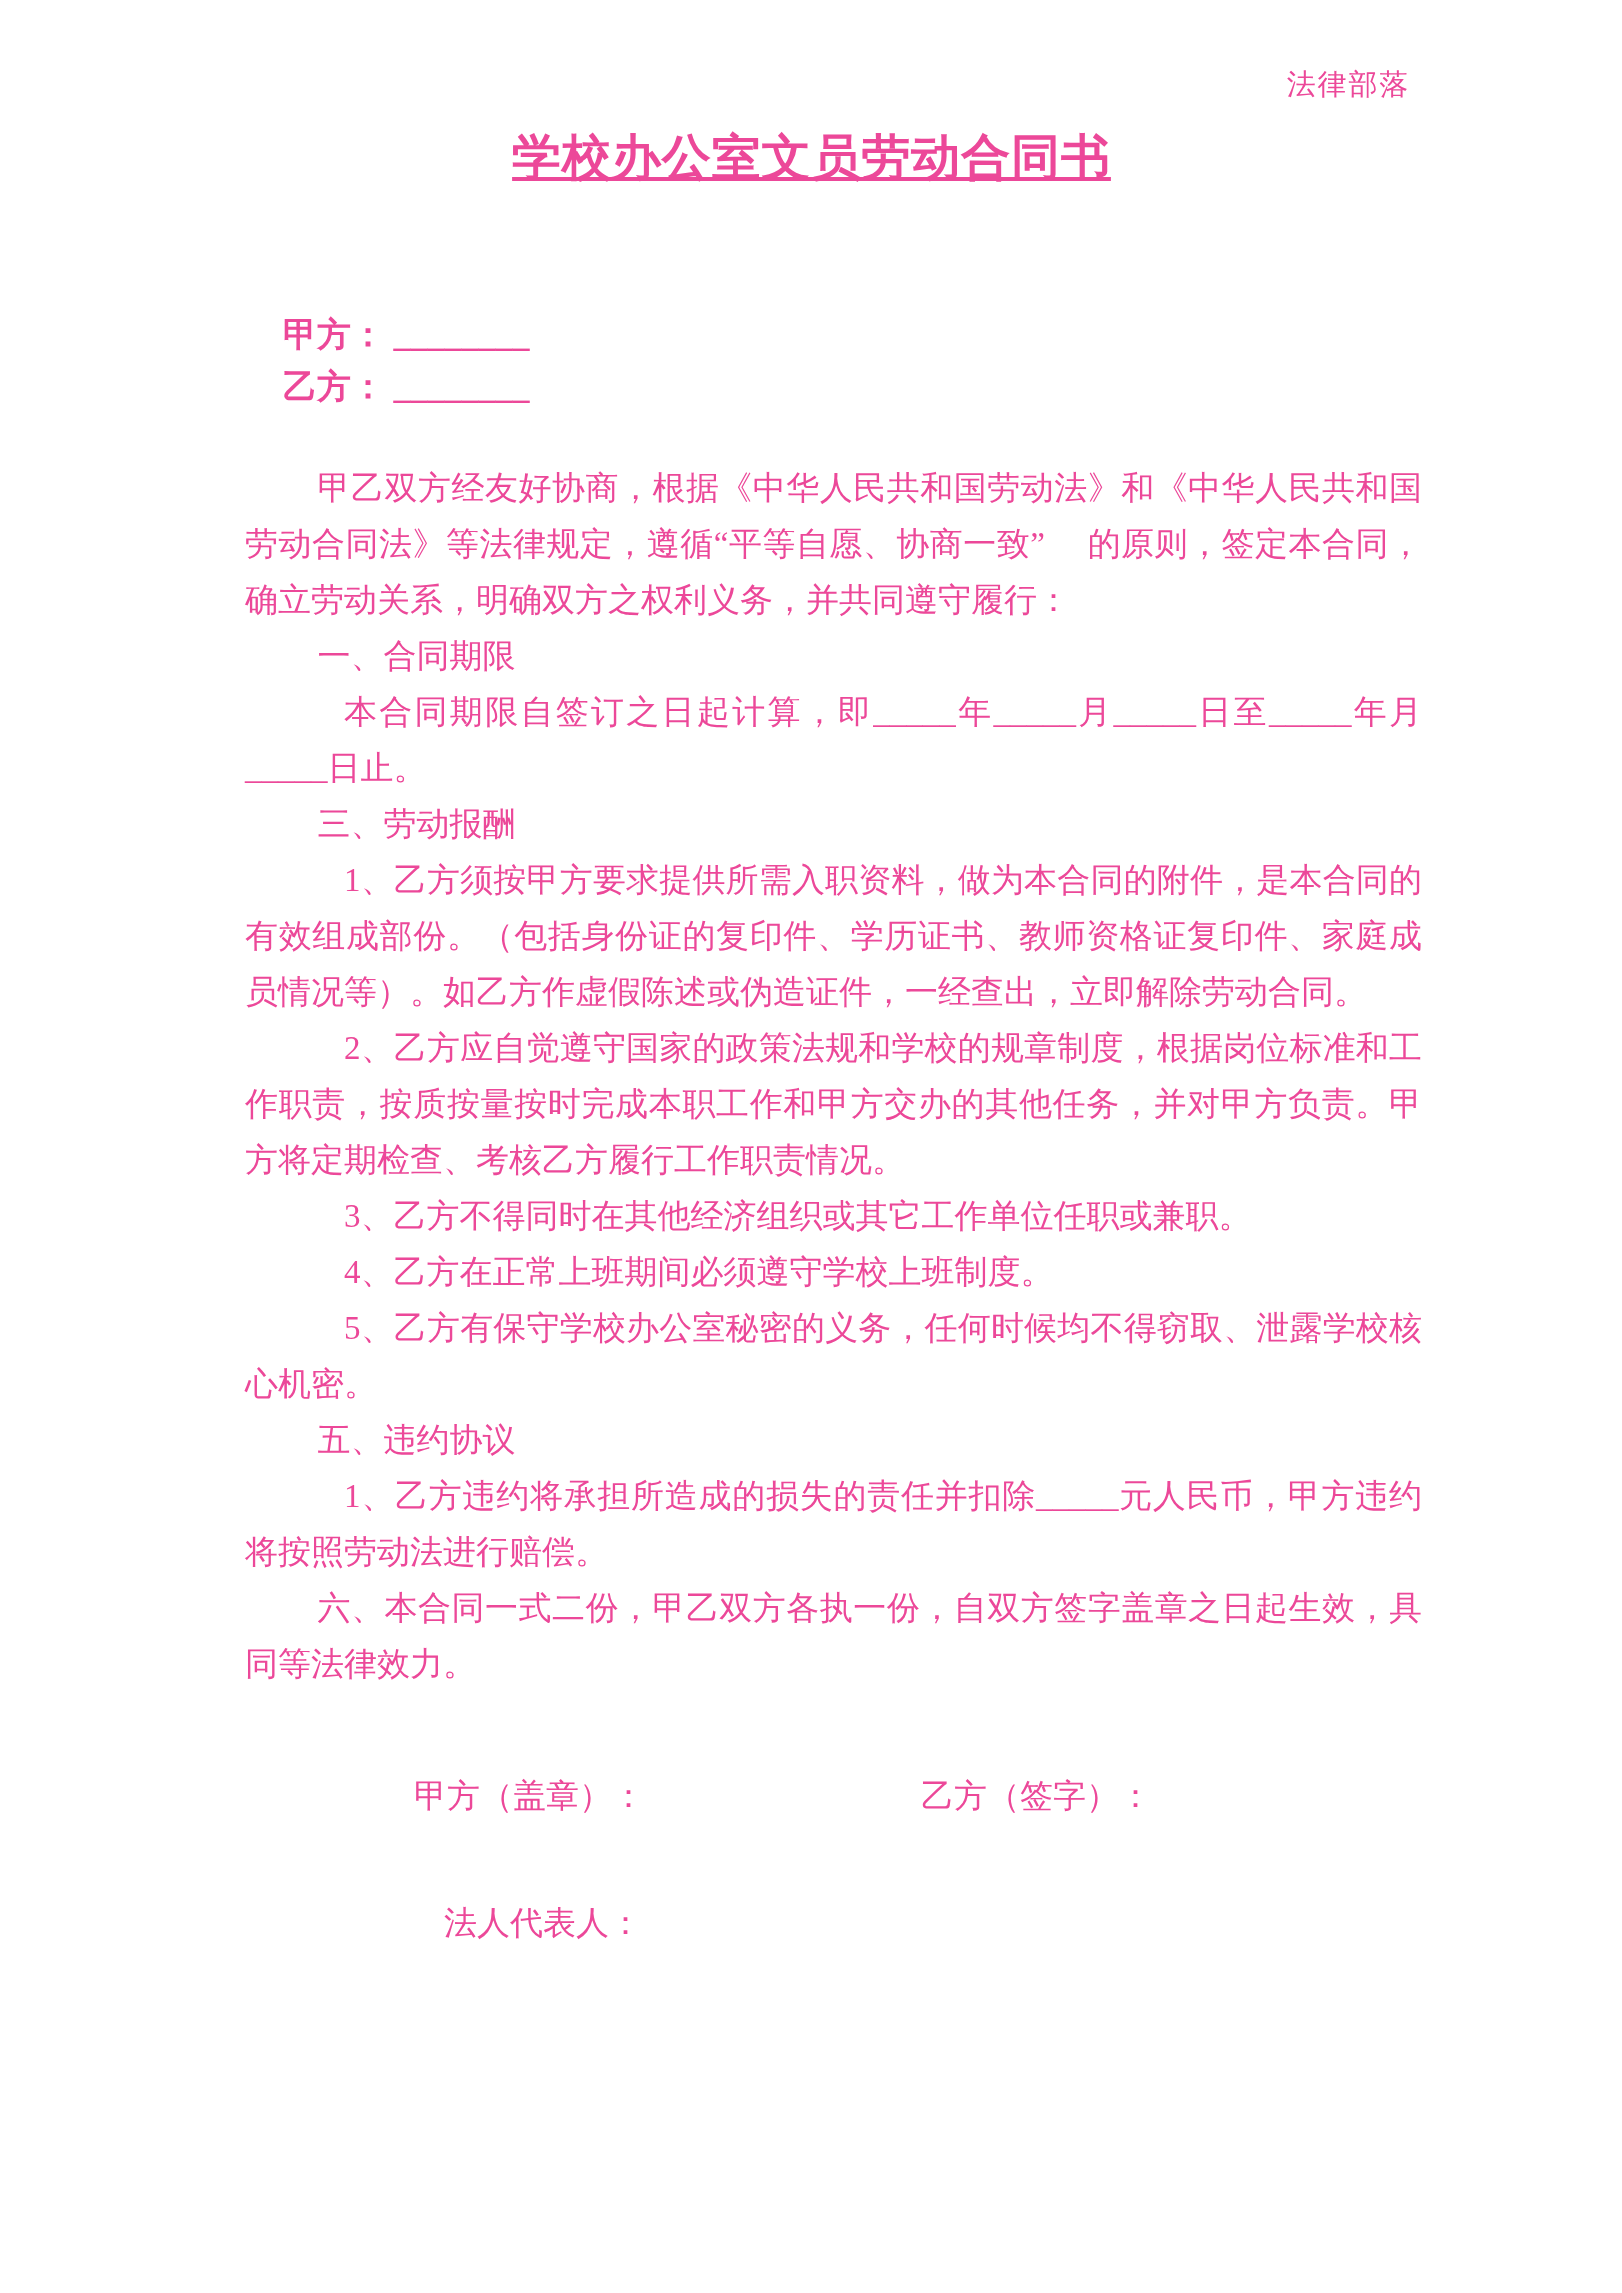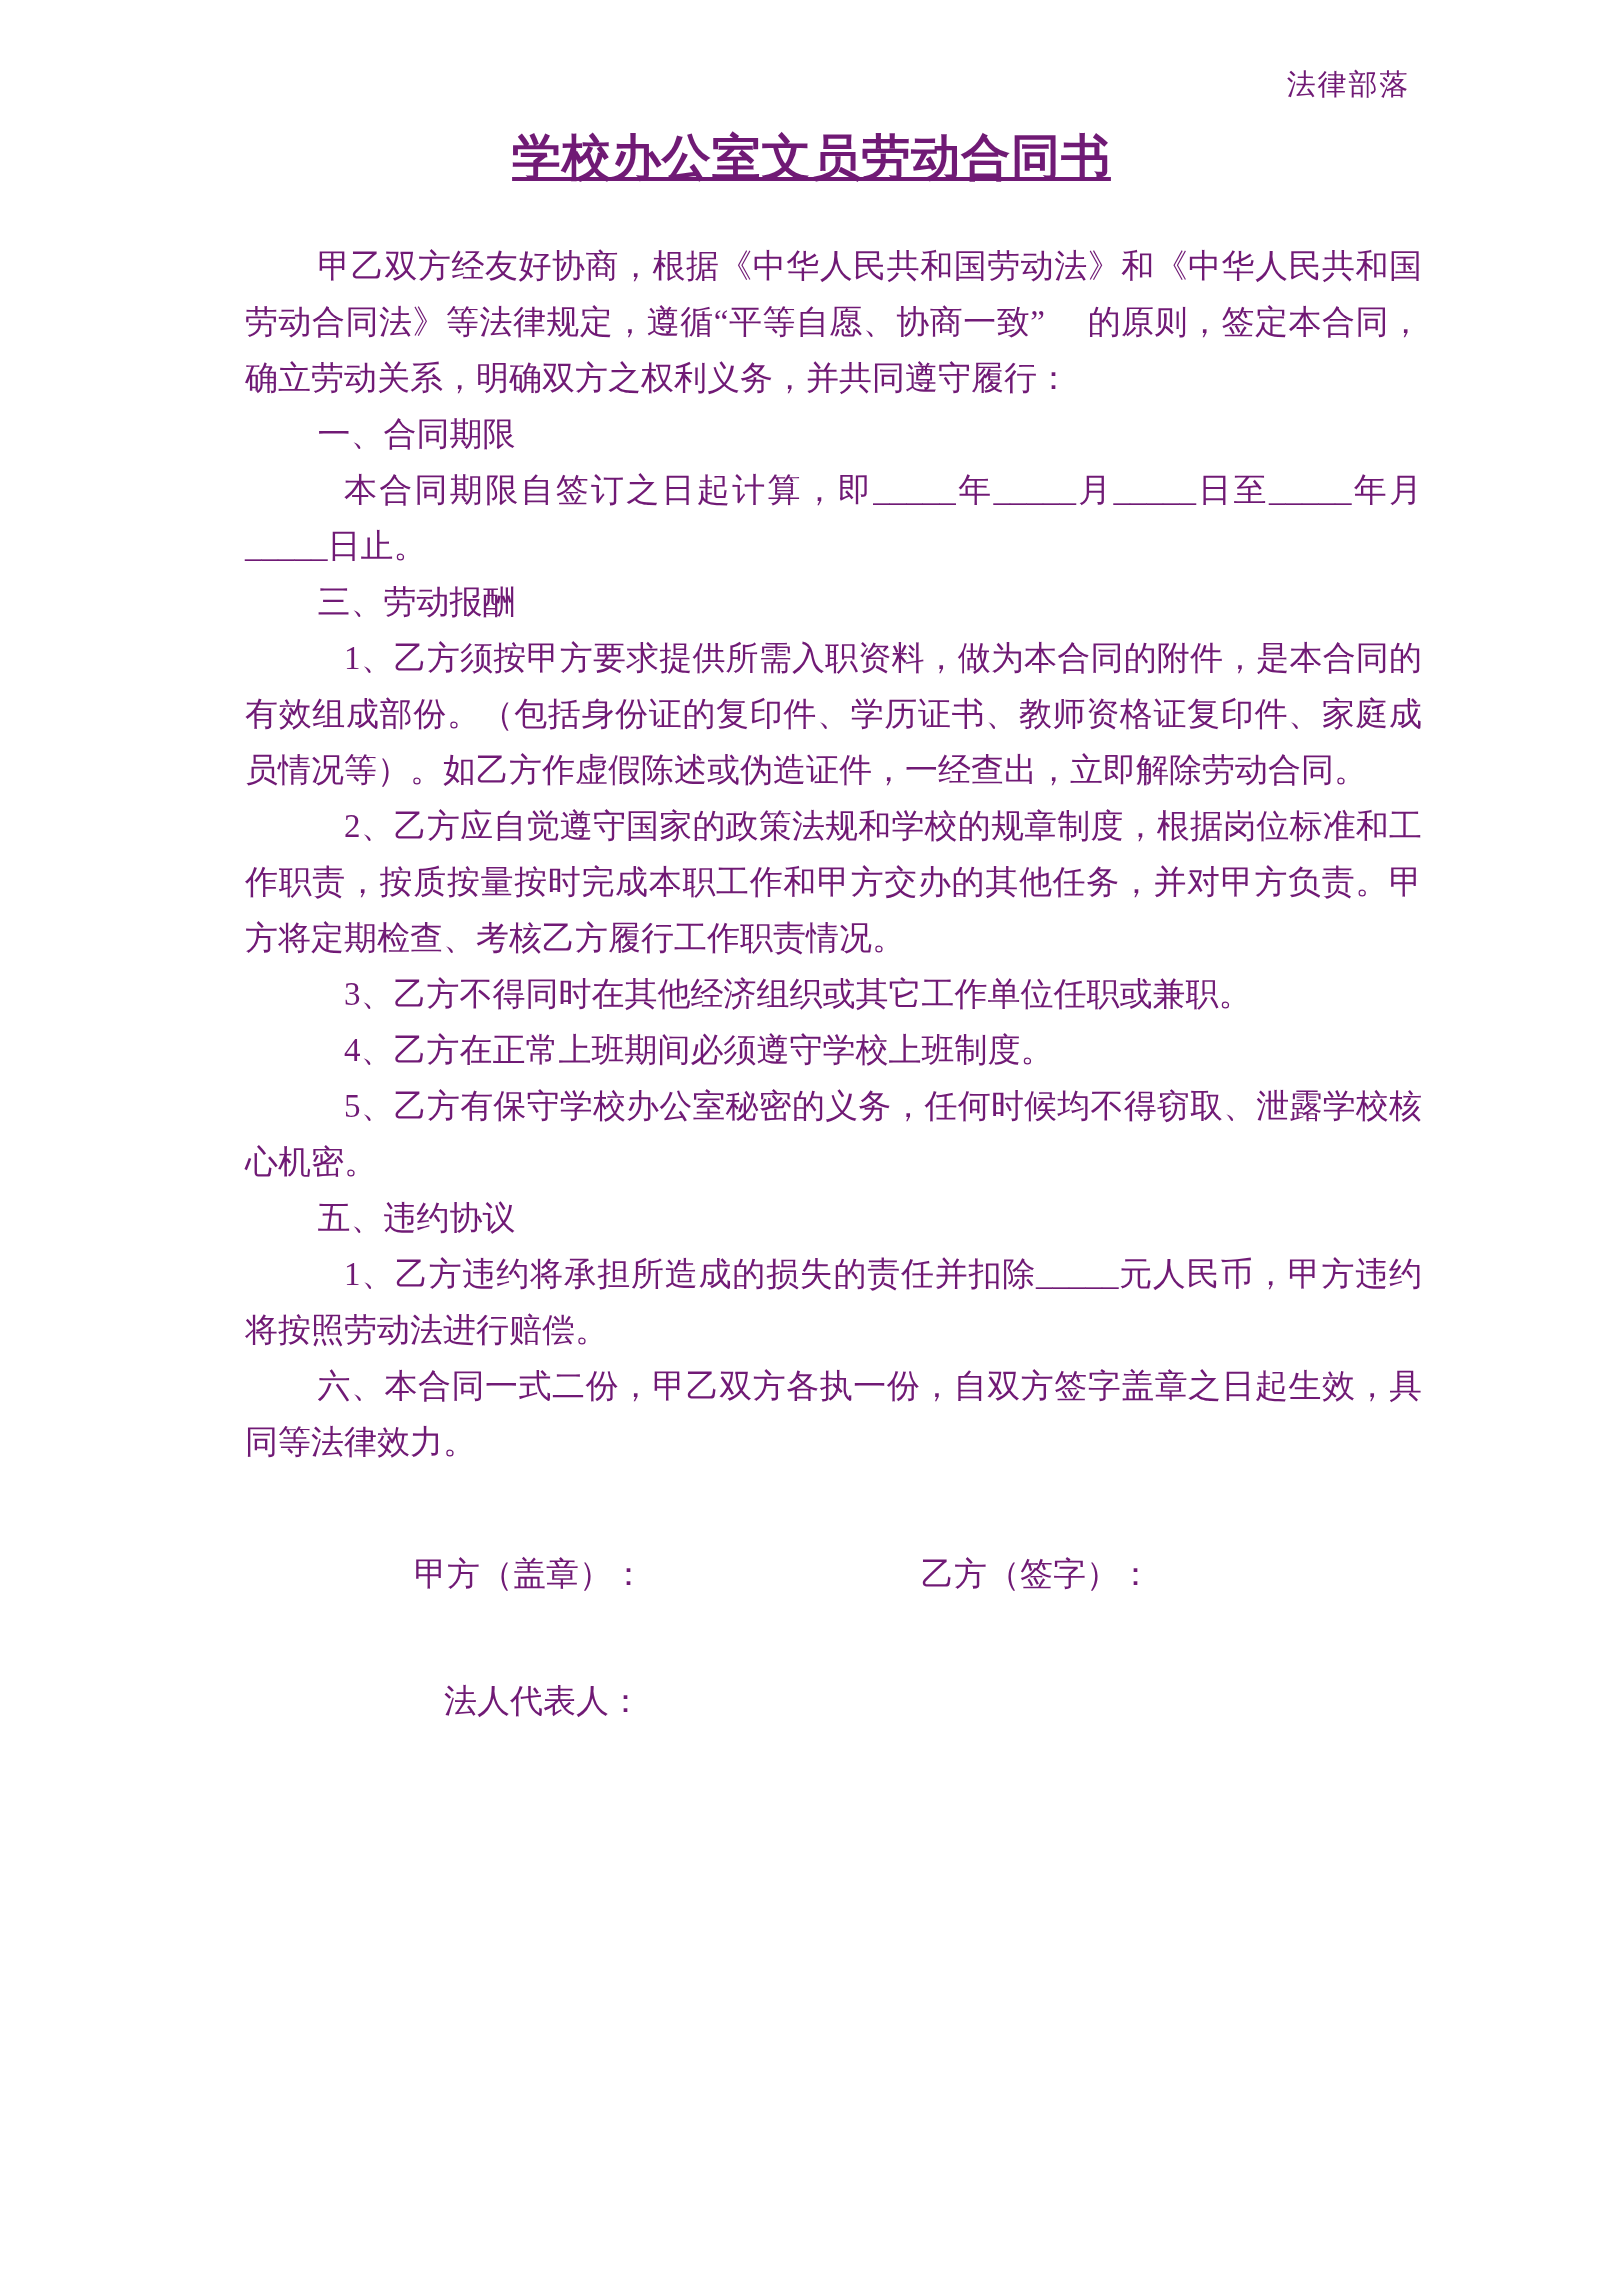--- a/index.html
+++ b/index.html
@@ -2,21 +2,21 @@
 <html style="font-size:14.5px"><head>
 <meta charset="utf-8">
 <style>
   html, body { margin: 0; padding: 0; background: #888; }
   .page {
     position: relative;
     width: 1623px;
     height: 2294px;
     margin: 0 auto;
     background: #ffffff;
-    color: #701a75;
+    color: #ec4899;
     overflow: hidden;
     font-family: "Liberation Serif", "DejaVu Serif", serif;
   }
   .watermark {
     position: absolute;
     top: 65px;
     right: 213px;
     font-size: 29px;
     letter-spacing: 1.8px;
   }
@@ -62,20 +62,24 @@
 </style>
 </head>
 <body>
 
 <div class="page">
 
   <div class="watermark">法律部落</div>
 
   <h1 class="title">学校办公室文员劳动合同书</h1>
 
+  <div class="parties">
+    <div>甲方： ________</div>
+    <div>乙方： ________</div>
+  </div>
 
   <div class="content">
     <p class="ind-a"><span class="bold-prefix"></span><span>甲乙双方经友好协商，根据《中华人民共和国劳动法》和《中华人民共和国劳动合同法》等法律规定，遵循“平等自愿、协商一致”　 的原则，签定本合同，确立劳动关系，明确双方之权利义务，并共同遵守履行：</span></p>
     <p class="ind-a"><span class="bold-prefix"></span><span>一、合同期限</span></p>
     <p class="ind-b"><span class="bold-prefix"></span><span>本合同期限自签订之日起计算，即_____年_____月_____日至_____年月_____日止。</span></p>
     <p class="ind-a"><span class="bold-prefix"></span><span>三、劳动报酬</span></p>
     <p class="ind-b"><span class="bold-prefix"></span><span>1、乙方须按甲方要求提供所需入职资料，做为本合同的附件，是本合同的有效组成部份。（包括身份证的复印件、学历证书、教师资格证复印件、家庭成员情况等）。如乙方作虚假陈述或伪造证件，一经查出，立即解除劳动合同。</span></p>
     <p class="ind-b"><span class="bold-prefix"></span><span>2、乙方应自觉遵守国家的政策法规和学校的规章制度，根据岗位标准和工作职责，按质按量按时完成本职工作和甲方交办的其他任务，并对甲方负责。甲方将定期检查、考核乙方履行工作职责情况。</span></p>
     <p class="ind-b"><span class="bold-prefix"></span><span>3、乙方不得同时在其他经济组织或其它工作单位任职或兼职。</span></p>
     <p class="ind-b"><span class="bold-prefix"></span><span>4、乙方在正常上班期间必须遵守学校上班制度。</span></p>

